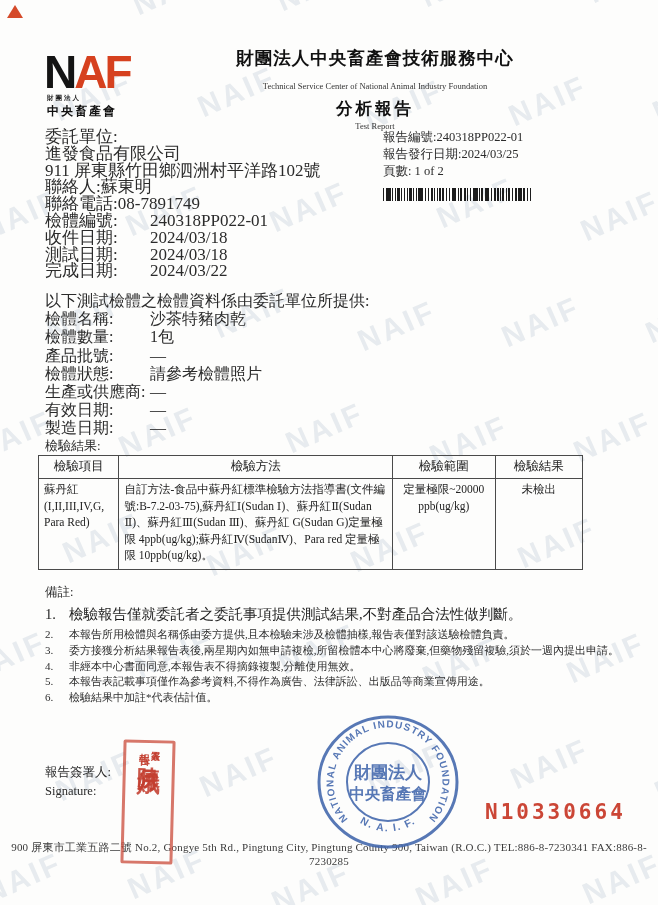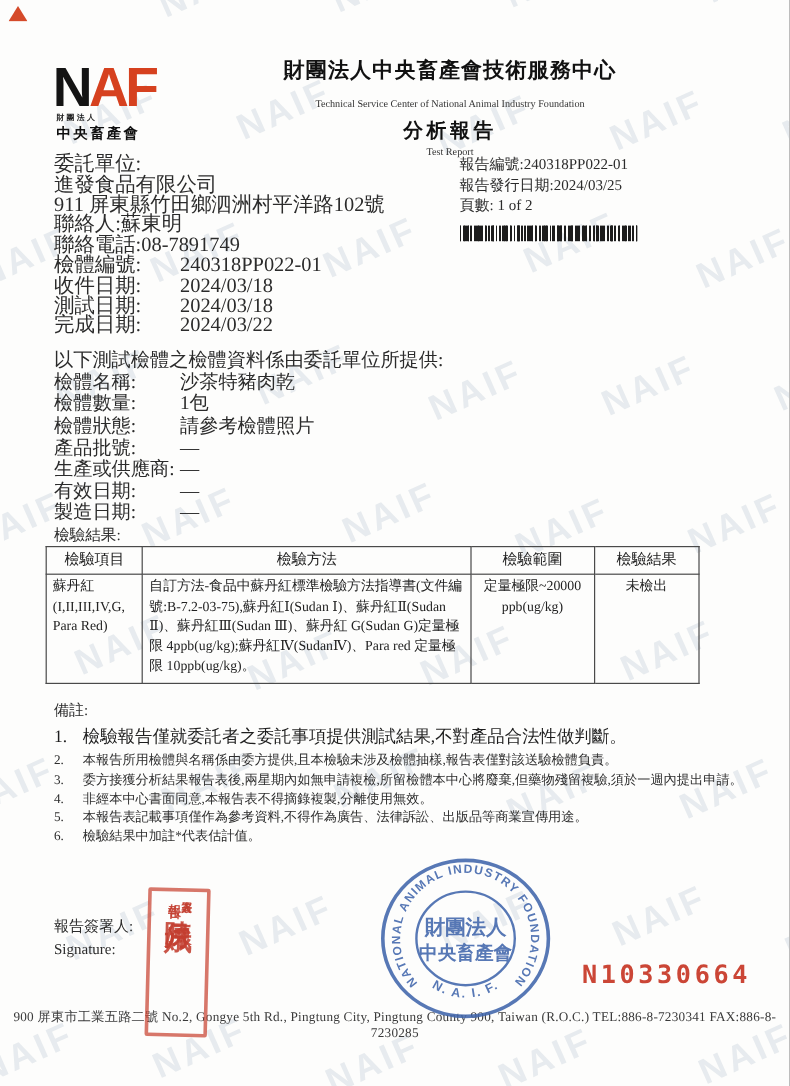--- a/index.html
+++ b/index.html
@@ -191,24 +191,24 @@
 
     <div class="sample">
       <div>以下測試檢體之檢體資料係由委託單位所提供:</div>
       <div class="lv">
         <span class="lbl">檢體名稱:</span><span>沙茶特豬肉乾</span>
       </div>
       <div class="lv">
         <span class="lbl">檢體數量:</span><span>1包</span>
       </div>
       <div class="lv">
+        <span class="lbl">產品批號:</span><span>—</span>
+      </div>
+      <div class="lv">
         <span class="lbl">檢體狀態:</span><span>請參考檢體照片</span>
-      </div>
-      <div class="lv">
-        <span class="lbl">產品批號:</span><span>—</span>
       </div>
       <div class="lv">
         <span class="lbl">生產或供應商:</span><span>—</span>
       </div>
       <div class="lv">
         <span class="lbl">有效日期:</span><span>—</span>
       </div>
       <div class="lv">
         <span class="lbl">製造日期:</span><span>—</span>
       </div>

